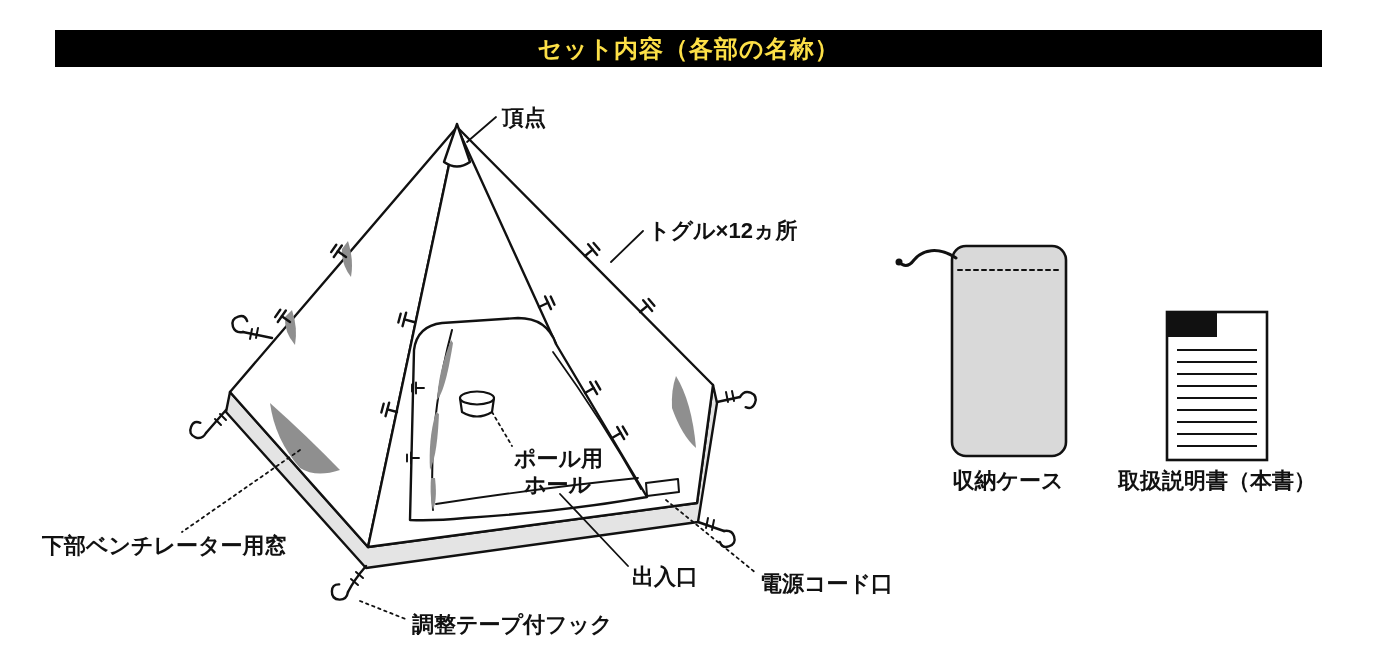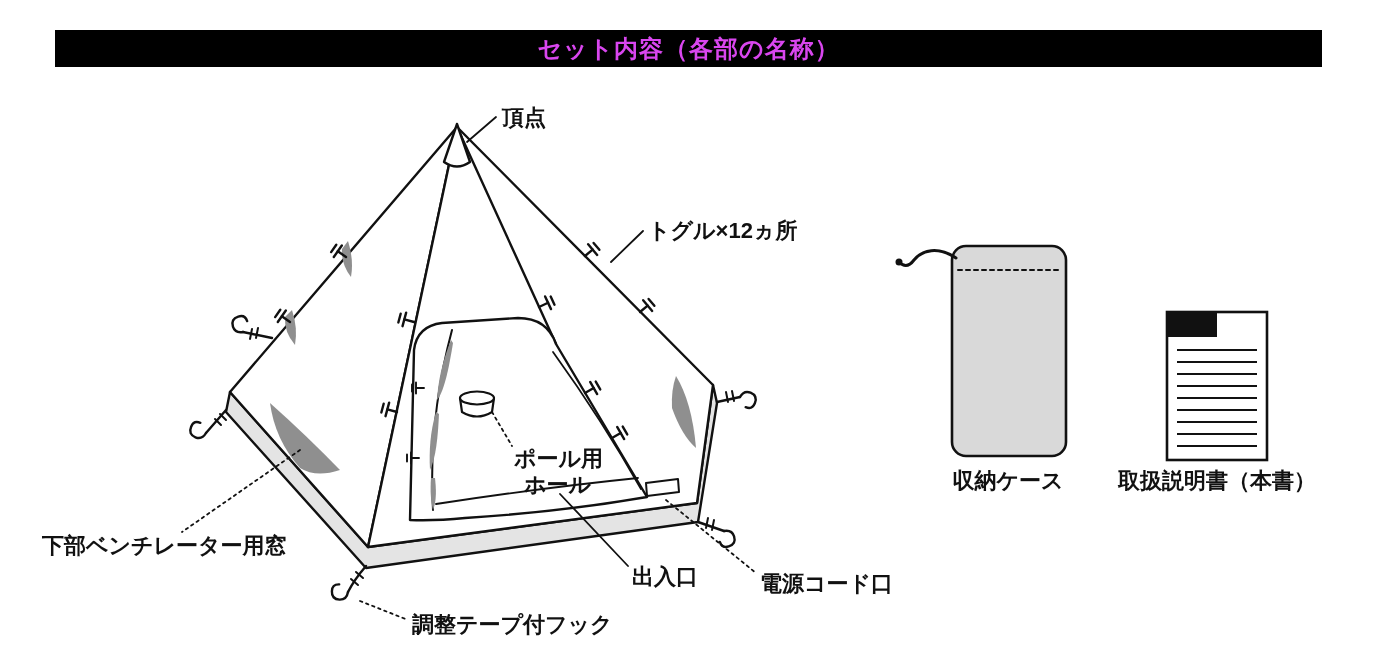--- a/index.html
+++ b/index.html
@@ -9,21 +9,21 @@
     background:#ffffff;
     font-family:"Liberation Sans","DejaVu Sans",sans-serif;
     overflow:hidden;
   }
   .header-bar{
     position:absolute;left:55px;top:30px;width:1267px;height:37px;
     background:#000000;
     display:flex;align-items:center;justify-content:center;
   }
   .header-title{
-    color:#d946ef;font-size:24px;font-weight:bold;letter-spacing:1px;
+    color:#fde047;font-size:24px;font-weight:bold;letter-spacing:1px;
   }
   .diagram-svg{position:absolute;left:0;top:0;}
   .diagram-label{
     font-size:22px;font-weight:bold;fill:#111111;
     font-family:"Liberation Sans","DejaVu Sans",sans-serif;
   }
 </style>
 </head>
 <body>
 

